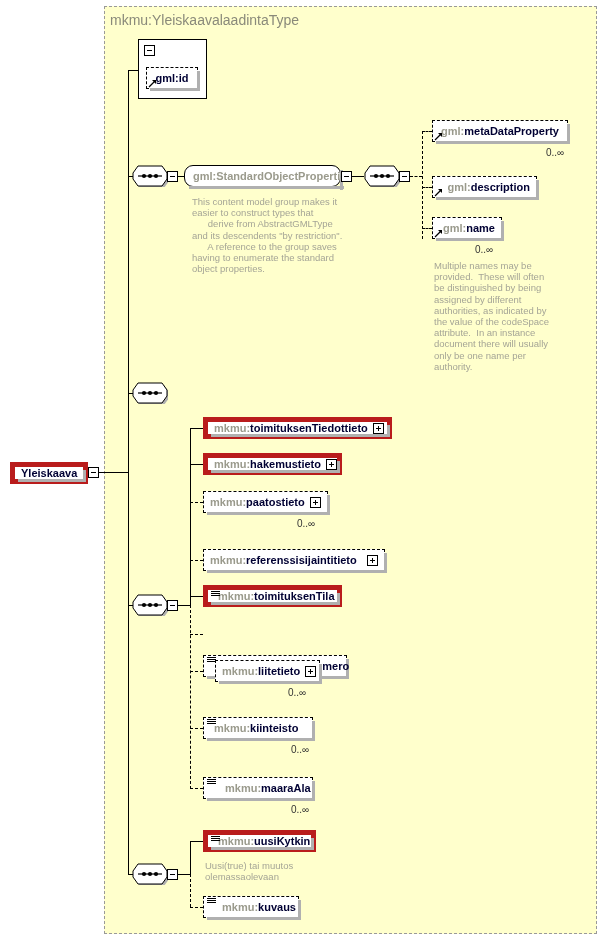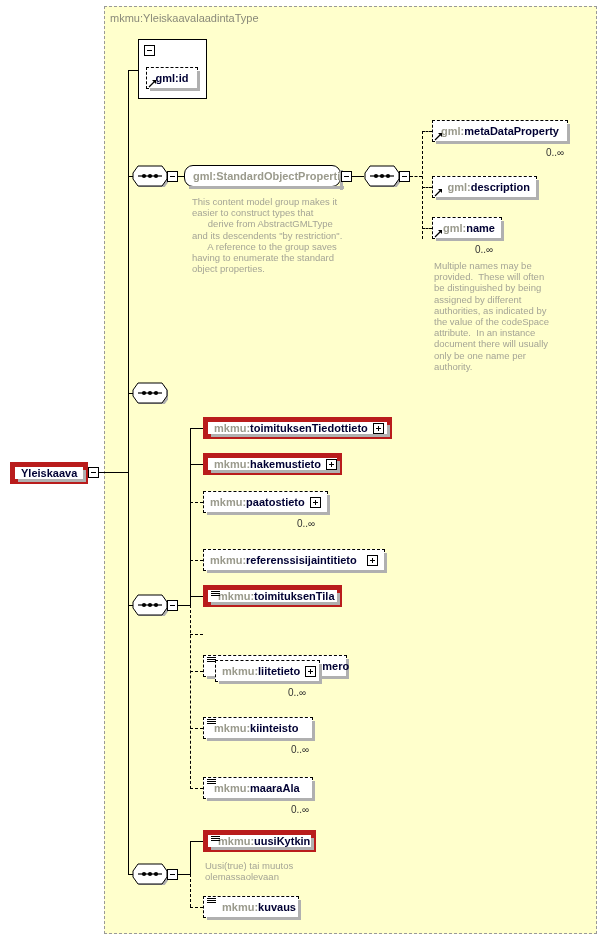--- a/index.html
+++ b/index.html
@@ -18,21 +18,21 @@
 
   
   .typebox{
     position:absolute;
     border:1px dashed #999999;
     background:#ffffcc;
     box-sizing:border-box;
   }
   .typebox-title{
     position:absolute;
-    font-size:11px;
+    font-size:14px;
     color:#8a8a7a;
     white-space:nowrap;
     letter-spacing:0px;
   }
 
   
   .node{
     position:absolute;
     box-sizing:border-box;
     background:#ffffff;
@@ -461,21 +461,21 @@
         <i></i>
         <i></i>
     </span>
     <span style="flex:1;">
       <span class="ns">mkmu:</span><span class="nm">kiinteisto</span>
     </span>
   </div>
   <div class="card" style="left:291px;top:744px;">0..∞</div>
 
   <div class="ln hd" style="left:190px;top:788px;width:13px;"></div>
-  <div class="node opt" style="left:203px;top:777px;width:110px;height:22px;padding-left:10px;">
+  <div class="node opt" style="left:203px;top:777px;width:110px;height:22px;padding-left:21px;">
     <span class="simpleicon">
       <i></i>
         <i></i>
         <i></i>
     </span>
     <span style="flex:1;">
       <span class="ns">mkmu:</span><span class="nm">maaraAla</span>
     </span>
   </div>
   <div class="card" style="left:291px;top:804px;">0..∞</div>

